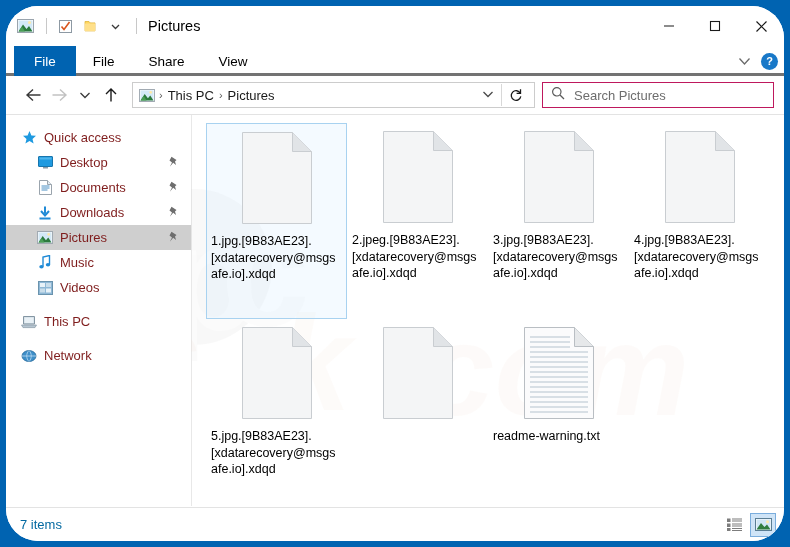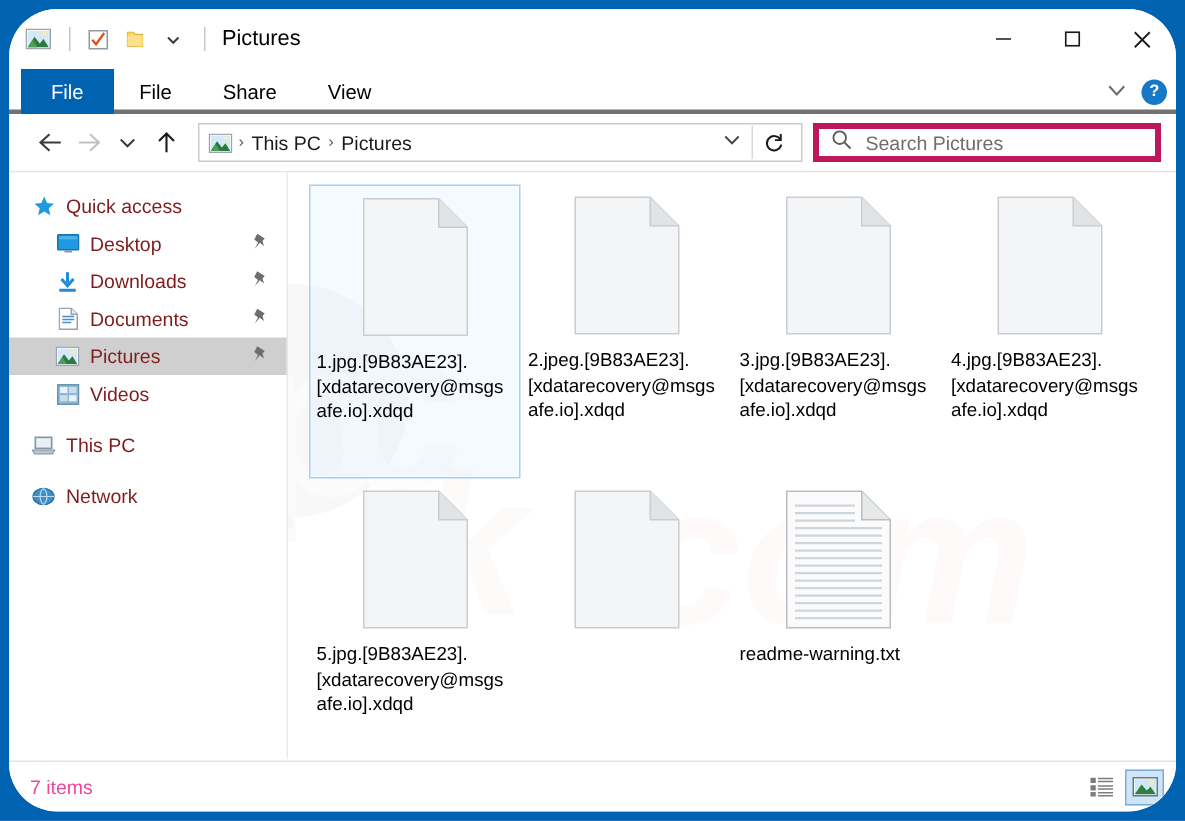--- a/index.html
+++ b/index.html
@@ -139,21 +139,21 @@
   .crumb-spacer { flex: 1; }
   .crumb-chev { color: #4a4a4a; font-size: 11px; padding: 0 7px; }
   .crumb-divider { width: 1px; height: 22px; background: #d8d8d8; }
   .refresh-btn {
     width: 28px; height: 26px;
     display: flex; align-items: center; justify-content: center;
     font-size: 14px; color: #1a1a1a;
   }
   #searchbox {
     width: 232px; height: 26px;
-    border: 4px solid #be185d;
+    border: 1px solid #be185d;
     background: #ffffff;
     display: flex; align-items: center;
     margin-left: 7px;
     padding: 0 8px;
     gap: 9px;
   }
   #searchbox .ph {
     font-size: 13px;
     color: #6d6d6d;
   }
@@ -256,21 +256,21 @@
     width: 778px;
     height: 34px;
     background: #ffffff;
     border-top: 1px solid #e3e3e3;
     display: flex;
     align-items: center;
     padding: 0 8px 0 14px;
   }
   #status-text {
     font-size: 13px;
-    color: #ec4899;
+    color: #0369a1;
   }
   .status-right {
     margin-left: auto;
     display: flex;
     align-items: center;
     gap: 3px;
   }
   .view-btn {
     width: 26px; height: 24px;
     display: flex; align-items: center; justify-content: center;
@@ -452,41 +452,41 @@
           <span class="lbl">Desktop</span>
           <span class="pin">
             <svg width="11" height="12" viewBox="0 0 11 12">
                 <path d="M3.5 0.8 L8.5 4 L7 5.6 L8 9 L5.2 6.8 L1.8 10.8 L4 6.6 L1.5 4.6 Z" fill="#6e6e6e"></path>
               </svg>
           </span>
         </div>
 
         <div class="side-item indent">
           <span class="ic">
-            <svg width="14" height="14" viewBox="0 0 14 14">
-                <path d="M7 0.5 V7.5 M3 5 L7 9.5 L11 5 M1.5 12.5 H12.5" stroke="#1f8ad6" stroke-width="2" fill="none"></path>
-              </svg>
-          </span>
-          <span class="lbl">Downloads</span>
-          <span class="pin">
-            <svg width="11" height="12" viewBox="0 0 11 12">
-                <path d="M3.5 0.8 L8.5 4 L7 5.6 L8 9 L5.2 6.8 L1.8 10.8 L4 6.6 L1.5 4.6 Z" fill="#6e6e6e"></path>
-              </svg>
-          </span>
-        </div>
-
-        <div class="side-item indent">
-          <span class="ic">
             <svg width="13" height="15" viewBox="0 0 13 15">
               <path d="M0.5 0.5 h8 l4 4 v10 h-12 z" fill="#ffffff" stroke="#9aa4ad"></path>
               <path d="M8.5 0.5 v4 h4" fill="#e4edf4" stroke="#9aa4ad"></path>
               <path d="M2.5 6 h8 M2.5 8 h8 M2.5 10 h6" stroke="#4a90c4" stroke-width="1"></path>
             </svg>
           </span>
           <span class="lbl">Documents</span>
+          <span class="pin">
+            <svg width="11" height="12" viewBox="0 0 11 12">
+                <path d="M3.5 0.8 L8.5 4 L7 5.6 L8 9 L5.2 6.8 L1.8 10.8 L4 6.6 L1.5 4.6 Z" fill="#6e6e6e"></path>
+              </svg>
+          </span>
+        </div>
+
+        <div class="side-item indent">
+          <span class="ic">
+            <svg width="14" height="14" viewBox="0 0 14 14">
+                <path d="M7 0.5 V7.5 M3 5 L7 9.5 L11 5 M1.5 12.5 H12.5" stroke="#1f8ad6" stroke-width="2" fill="none"></path>
+              </svg>
+          </span>
+          <span class="lbl">Downloads</span>
           <span class="pin">
             <svg width="11" height="12" viewBox="0 0 11 12">
                 <path d="M3.5 0.8 L8.5 4 L7 5.6 L8 9 L5.2 6.8 L1.8 10.8 L4 6.6 L1.5 4.6 Z" fill="#6e6e6e"></path>
               </svg>
           </span>
         </div>
 
         <div class="side-item indent sel">
           <span class="ic">
             <svg width="16" height="13" viewBox="0 0 17 14">
@@ -498,20 +498,30 @@
             </svg>
           </span>
           <span class="lbl">Pictures</span>
           <span class="pin">
             <svg width="11" height="12" viewBox="0 0 11 12">
                 <path d="M3.5 0.8 L8.5 4 L7 5.6 L8 9 L5.2 6.8 L1.8 10.8 L4 6.6 L1.5 4.6 Z" fill="#6e6e6e"></path>
               </svg>
           </span>
         </div>
 
+        <div class="side-item indent">
+          <span class="ic">
+            <svg width="12" height="15" viewBox="0 0 12 15">
+                <path d="M4 11.5 V2 L10.5 0.5 V9.5" stroke="#1f8ad6" stroke-width="1.4" fill="none"></path>
+                <ellipse cx="2.5" cy="11.8" rx="2.2" ry="1.8" fill="#1f8ad6"></ellipse>
+                <ellipse cx="9" cy="9.8" rx="2.2" ry="1.8" fill="#1f8ad6"></ellipse>
+              </svg>
+          </span>
+          <span class="lbl">Music</span>
+        </div>
 
         <div class="side-item indent">
           <span class="ic">
             <svg width="15" height="14" viewBox="0 0 15 14">
               <rect x="0.5" y="0.5" width="14" height="13" fill="#8fb8d6" stroke="#6a93ad"></rect>
               <rect x="2" y="2" width="5" height="4" fill="#e8f2f8"></rect>
               <rect x="8" y="2" width="5" height="4" fill="#c9ddea"></rect>
               <rect x="2" y="7.5" width="5" height="4" fill="#c9ddea"></rect>
               <rect x="8" y="7.5" width="5" height="4" fill="#e8f2f8"></rect>
             </svg>

